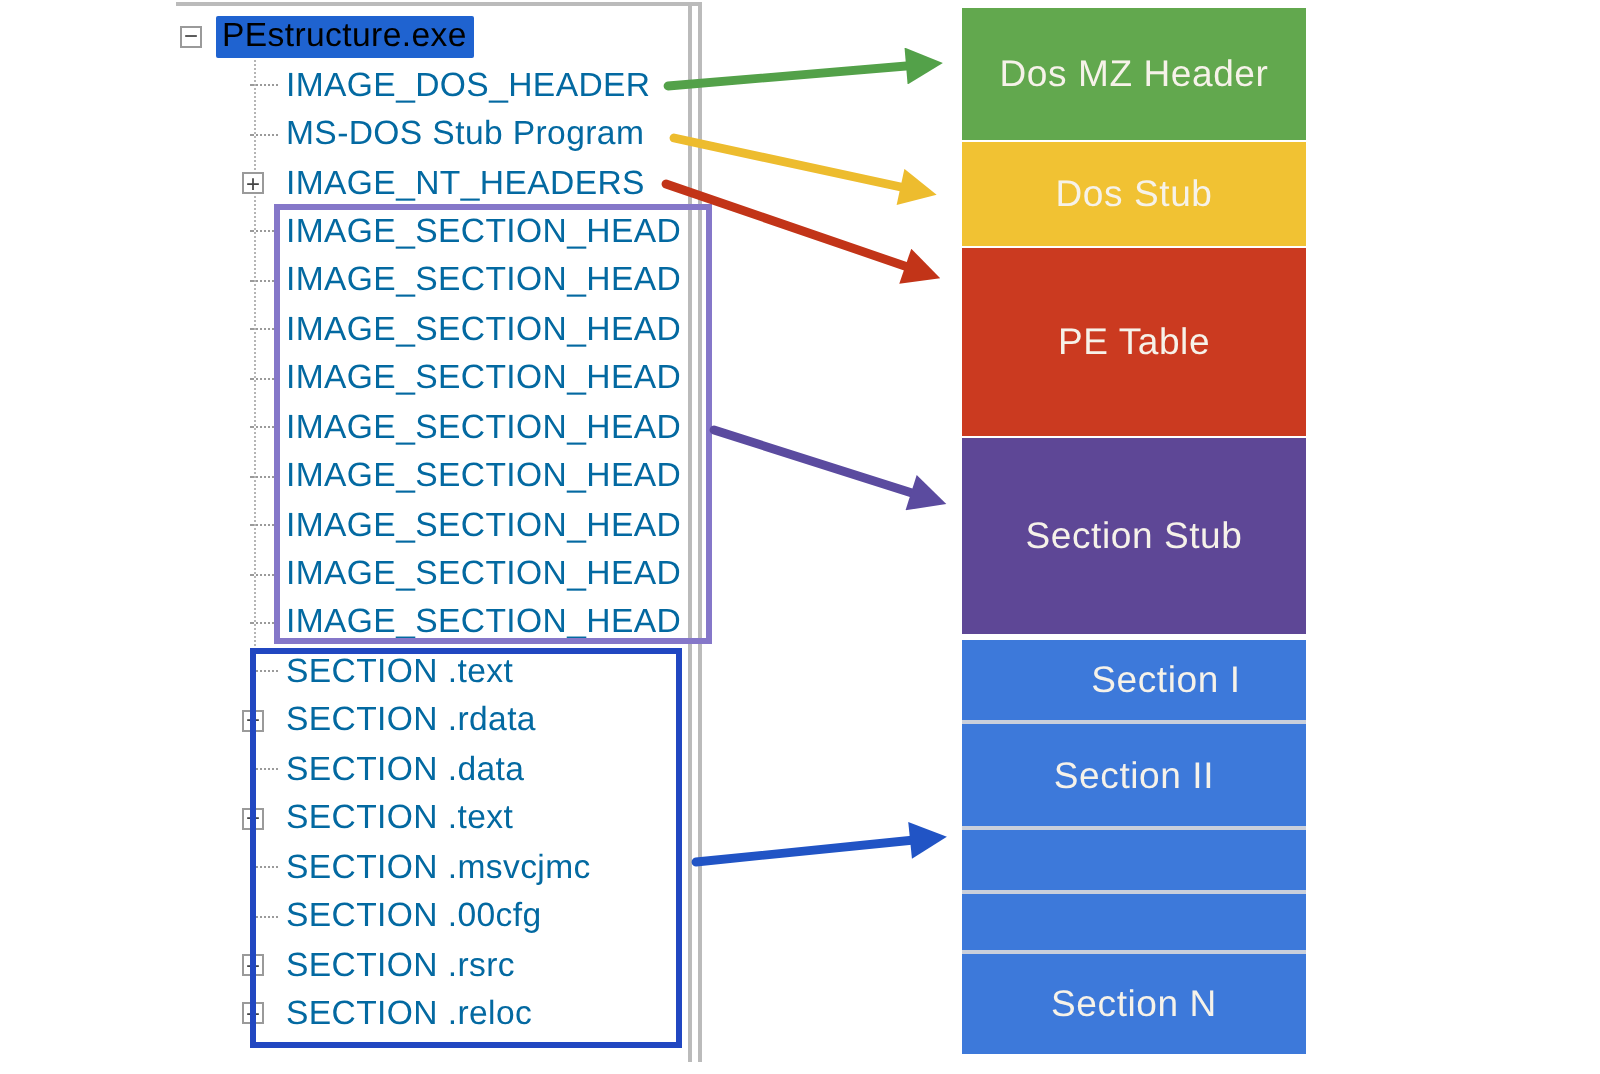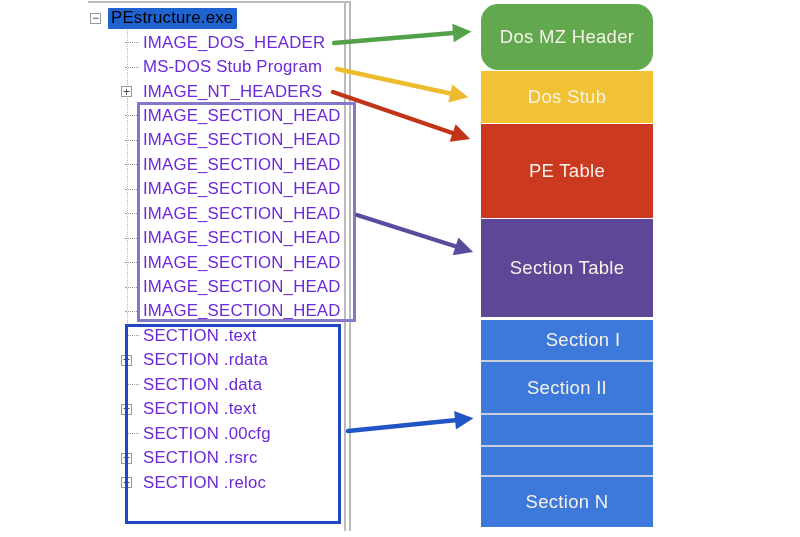--- a/index.html
+++ b/index.html
@@ -19,21 +19,21 @@
   .trow{height:24.45px;display:flex;align-items:center}
   .trow.root{padding-left:2px}
   .trow.child{padding-left:33px}
   .expander{flex:0 0 11px;width:11px;height:11px;box-sizing:border-box;
             border:1px solid #9a9a9a;background:#fff;color:#444;
             display:flex;align-items:center;justify-content:center;
             font-size:12px;line-height:1}
   .root .expander{margin-right:7px}
   .child .expander{margin-right:11px}
   .dash{flex:0 0 14px;width:14px;height:0;border-top:1px dotted #9a9a9a;margin:0 4px}
-  .tlabel{font-size:16.8px;color:#6d28d9;white-space:nowrap;letter-spacing:.2px}
+  .tlabel{font-size:16.8px;color:#0369a1;white-space:nowrap;letter-spacing:.2px}
   .tlabel.sel{color:#000000;padding:0 4px 1px 3px;border-radius:1px}
 
   
   .obox{position:absolute;border:3px solid;box-sizing:border-box;z-index:5;background:transparent}
   #box-section-headers{left:137px;top:102px;width:219px;height:220px}
   #box-sections{left:125px;top:324px;width:216px;height:200px}
 
   
   #blocks{position:absolute;left:481px;top:4px;width:172px;z-index:3}
   .blk{display:flex;align-items:center;justify-content:center;
@@ -121,40 +121,44 @@
     <div class="trow child">
       <span class="dash"></span>
       <span class="tlabel">SECTION .data</span>
     </div>
     <div class="trow child">
       <span class="expander">+</span>
       <span class="tlabel">SECTION .text</span>
     </div>
     <div class="trow child">
       <span class="dash"></span>
+      <span class="tlabel">SECTION .msvcjmc</span>
+    </div>
+    <div class="trow child">
+      <span class="dash"></span>
       <span class="tlabel">SECTION .00cfg</span>
     </div>
     <div class="trow child">
       <span class="expander">+</span>
       <span class="tlabel">SECTION .rsrc</span>
     </div>
     <div class="trow child">
       <span class="expander">+</span>
       <span class="tlabel">SECTION .reloc</span>
     </div>
   </div>
 
   <div class="obox" id="box-section-headers" style="border-color: rgb(133, 119, 201);"></div>
   <div class="obox" id="box-sections" style="border-color: rgb(33, 71, 193);"></div>
 
   <div id="blocks">
-    <div class="blk" style="height: 66px; background-color: rgb(98, 168, 78); border-radius: 17px;">Dos MZ Header</div>
+    <div class="blk" style="height: 66px; background-color: rgb(98, 168, 78);">Dos MZ Header</div>
     <div class="blk m1" style="height: 52px; background-color: rgb(241, 194, 51);">Dos Stub</div>
     <div class="blk m1" style="height: 94px; background-color: rgb(203, 58, 32);">PE Table</div>
-    <div class="blk m1" style="height: 98px; background-color: rgb(94, 71, 150);">Section Table</div>
+    <div class="blk m1" style="height: 98px; background-color: rgb(94, 71, 150);">Section Stub</div>
     <div id="bluegroup" style="background-color: rgb(201, 207, 219);">
       <div class="blk" style="height: 40px; background-color: rgb(61, 121, 218); padding-left: 32px;">Section I</div>
       <div class="blk" style="height: 51px; background-color: rgb(61, 121, 218);">Section II</div>
       <div class="blk" style="height: 30px; background-color: rgb(61, 121, 218);"></div>
       <div class="blk" style="height: 28px; background-color: rgb(61, 121, 218);"></div>
       <div class="blk" style="height: 50px; background-color: rgb(61, 121, 218); text-align: right;">Section N</div>
     </div>
   </div>
 
   <svg id="arrows" width="800" height="537" viewBox="0 0 800 537">

